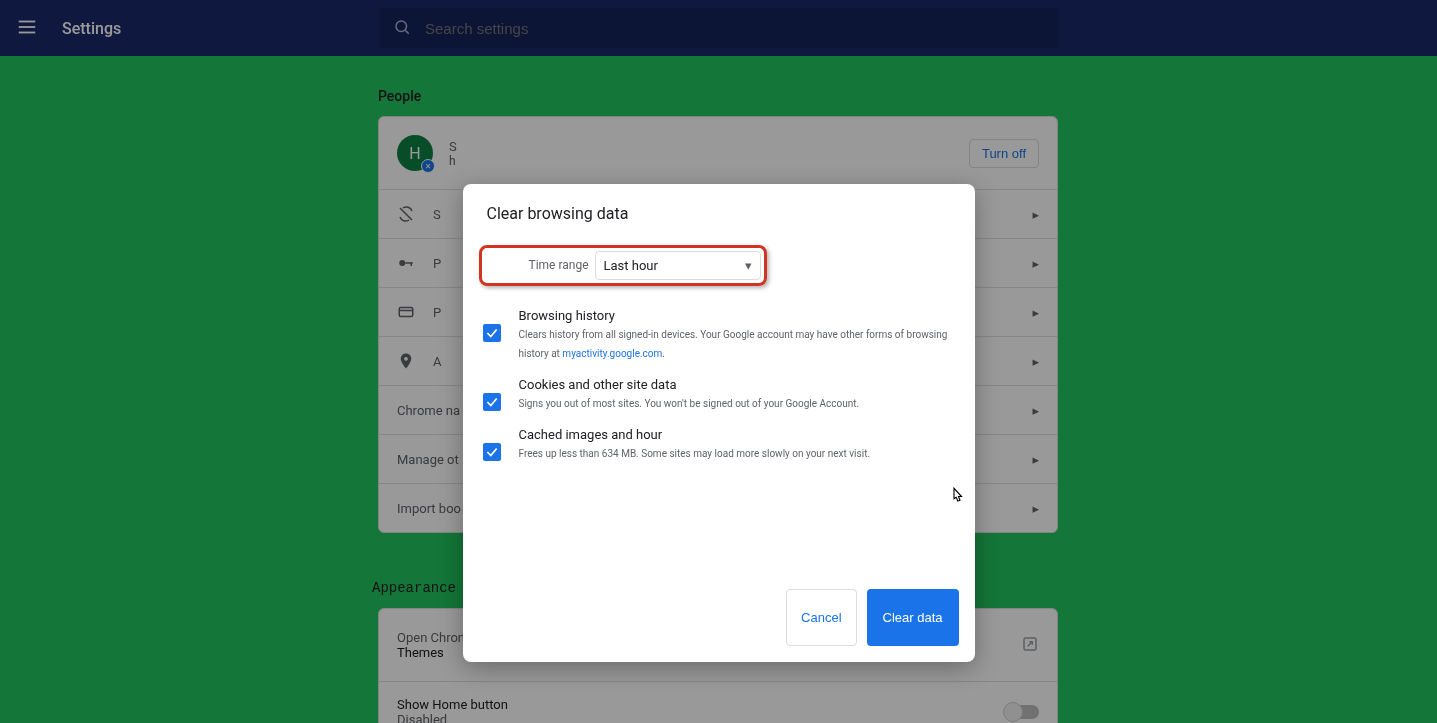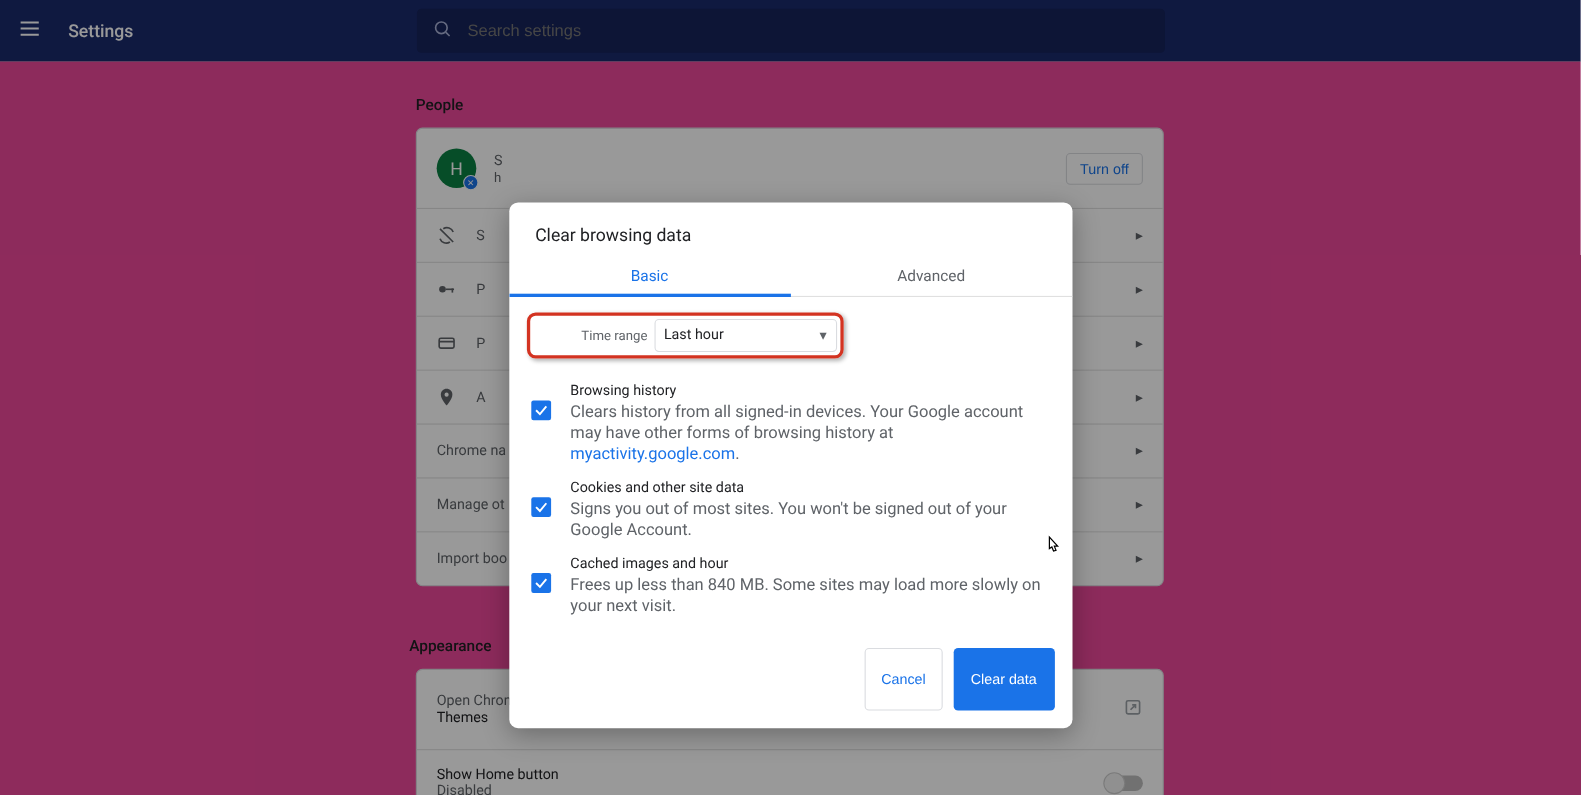--- a/index.html
+++ b/index.html
@@ -41,21 +41,21 @@
   .search-wrap input {
     background: transparent;
     border: none;
     outline: none;
     color: #cfd6f0;
     font-size: 15px;
     margin-left: 14px;
     flex: 1;
   }
   
-  .page { position: relative; width: 100%; height: calc(100% - 56px); background: #ec4899; }
+  .page { position: relative; width: 100%; height: calc(100% - 56px); background: #22c55e; }
   .section-label {
     position: absolute;
     font-size: 14px;
     color: #202124;
     font-weight: 500;
   }
   .card {
     position: absolute;
     border: 1px solid #dadce0;
     border-radius: 6px;
@@ -141,21 +141,21 @@
     padding: 6px 8px; font-size: 13px; background: #fff; cursor: pointer;
     position: relative;
   }
   .option-block { display: flex; padding: 10px 4px 4px; }
   .checkbox {
     width: 18px; height: 18px; border-radius: 2px; background: #1a73e8; margin-right: 18px;
     display: flex; align-items: center; justify-content: center; flex-shrink: 0; color:#fff;
     margin-top: 16px;
   }
   .option-text .opt-title { font-size: 13px; color: #202124; margin-bottom: 2px; }
-  .option-text .opt-desc { font-size: 15px; color: #5f6368; line-height: 19px; max-width: 430px;}
+  .option-text .opt-desc { font-size: 10px; color: #5f6368; line-height: 19px; max-width: 430px;}
   .option-text .opt-desc a { color: #1a73e8; text-decoration: none; }
   .dialog-footer {
     position: absolute; bottom: 0; left: 0; right: 0;
     display: flex; justify-content: flex-end; gap: 10px; padding: 14px 16px 16px;
   }
   .btn-cancel {
     border: 1px solid #dadce0; background: #fff; color: #1a73e8;
     font-size: 13px; padding: 20px 14px; border-radius: 4px; cursor: pointer;
   }
   .btn-primary {
@@ -254,21 +254,21 @@
     <div class="row">
       <span class="row-label">Manage ot</span>
       <span class="chevron">▸</span>
     </div>
     <div class="row">
       <span class="row-label">Import boo</span>
       <span class="chevron">▸</span>
     </div>
   </div>
 
-  <div class="section-label" style="left:372px; top:524px;">Appearance</div>
+  <div class="section-label" style="left:372px; top:524px;font-family:Liberation Mono, monospace;">Appearance</div>
 
   <div class="card" style="left:378px; top:552px; width:680px;">
     <div class="row" style="height:72px;">
       <div style="flex:1">
         <div style="color:#5f6368; font-size:13px;">Open Chrome Web Store</div>
         <div style="color:#202124; font-size:13px;">Themes</div>
       </div>
       <span class="open-icon">
         <svg width="18" height="18" viewBox="0 0 24 24" fill="none" stroke="#9aa0a6" stroke-width="2">
             <rect x="4" y="4" width="16" height="16" rx="2"></rect>
@@ -285,24 +285,20 @@
       <div class="toggle">
           <div class="knob"></div>
         </div>
     </div>
   </div>
 </div>
 
 <div class="scrim">
   <div class="dialog">
     <div class="dialog-title">Clear browsing data</div>
-    <div class="tabs">
-      <div class="tab active">Basic</div>
-      <div class="tab">Advanced</div>
-    </div>
     <div class="dialog-body">
       <div class="time-range-wrap">
         <span class="time-range-label">Time range</span>
         <div class="time-range-select">
           <span>Last hour</span>
           <span style="color:#5f6368;">▾</span>
         </div>
       </div>
 
       <div class="option-block" style="margin-top:12px;">
@@ -332,21 +328,21 @@
       </div>
 
       <div class="option-block">
         <div class="checkbox">
           <svg width="14" height="14" viewBox="0 0 24 24" fill="none" stroke="#fff" stroke-width="3">
               <polyline points="4 12 10 18 20 6"></polyline>
             </svg>
         </div>
         <div class="option-text">
           <div class="opt-title">Cached images and hour</div>
-          <div class="opt-desc">Frees up less than 840 MB. Some sites may load more slowly on your next visit.</div>
+          <div class="opt-desc">Frees up less than 634 MB. Some sites may load more slowly on your next visit.</div>
         </div>
       </div>
     </div>
     <div class="dialog-footer">
       <button class="btn-cancel">Cancel</button>
       <button class="btn-primary">Clear data</button>
     </div>
   </div>
 </div>
 

